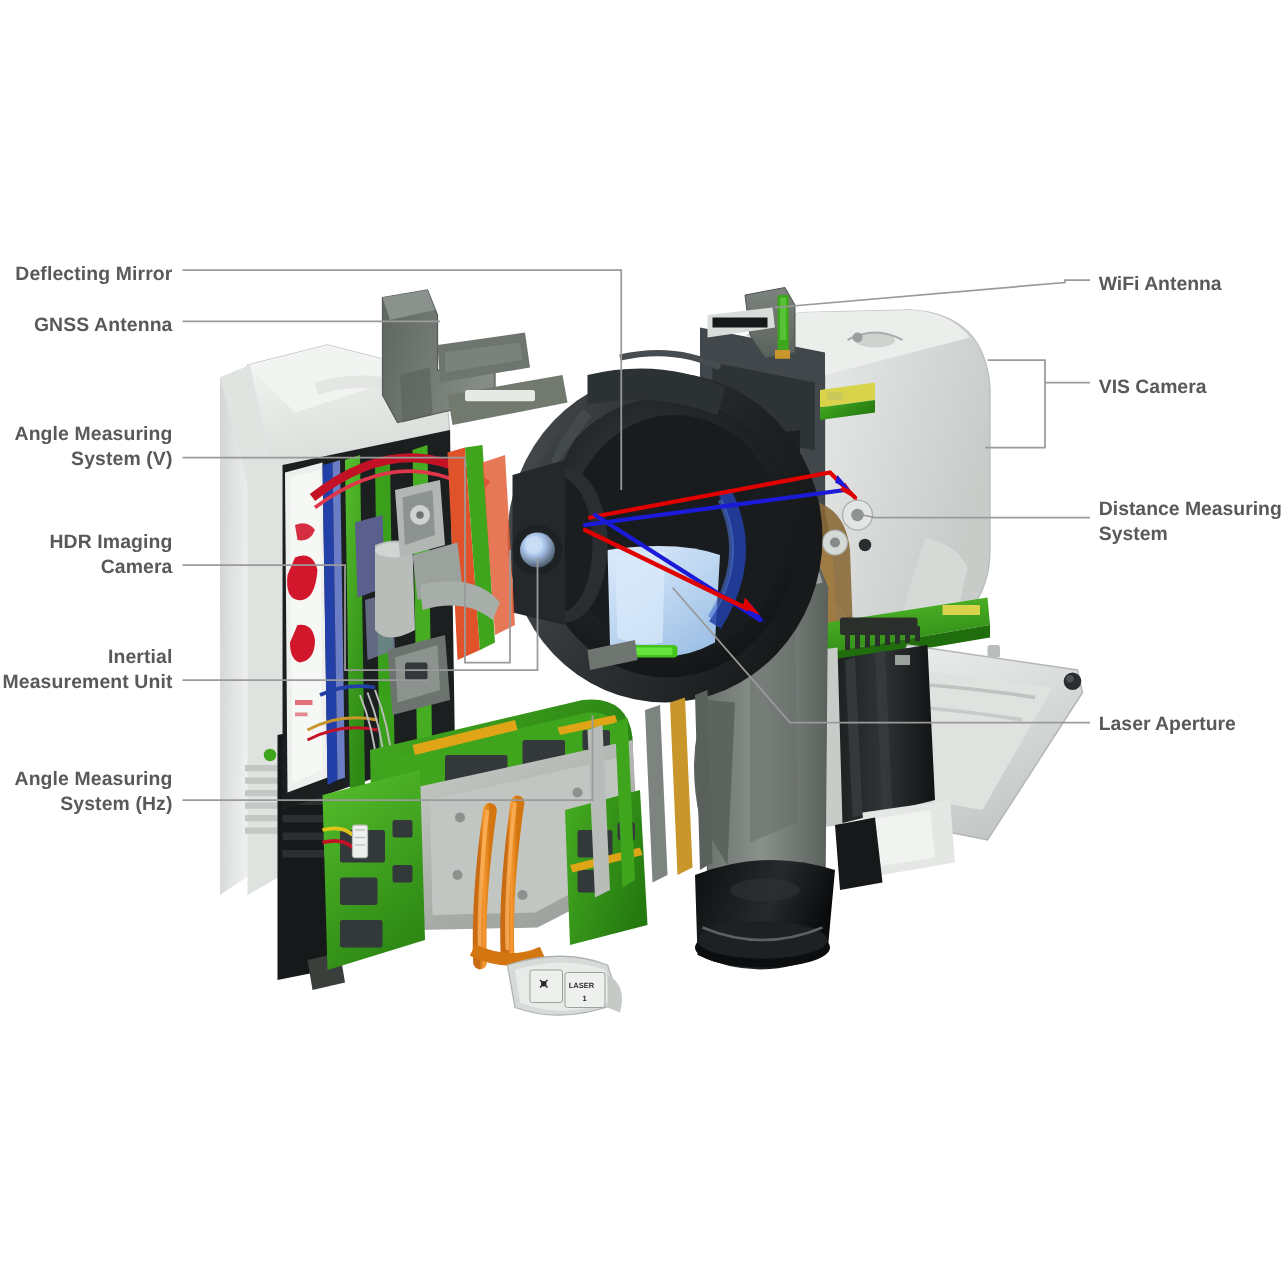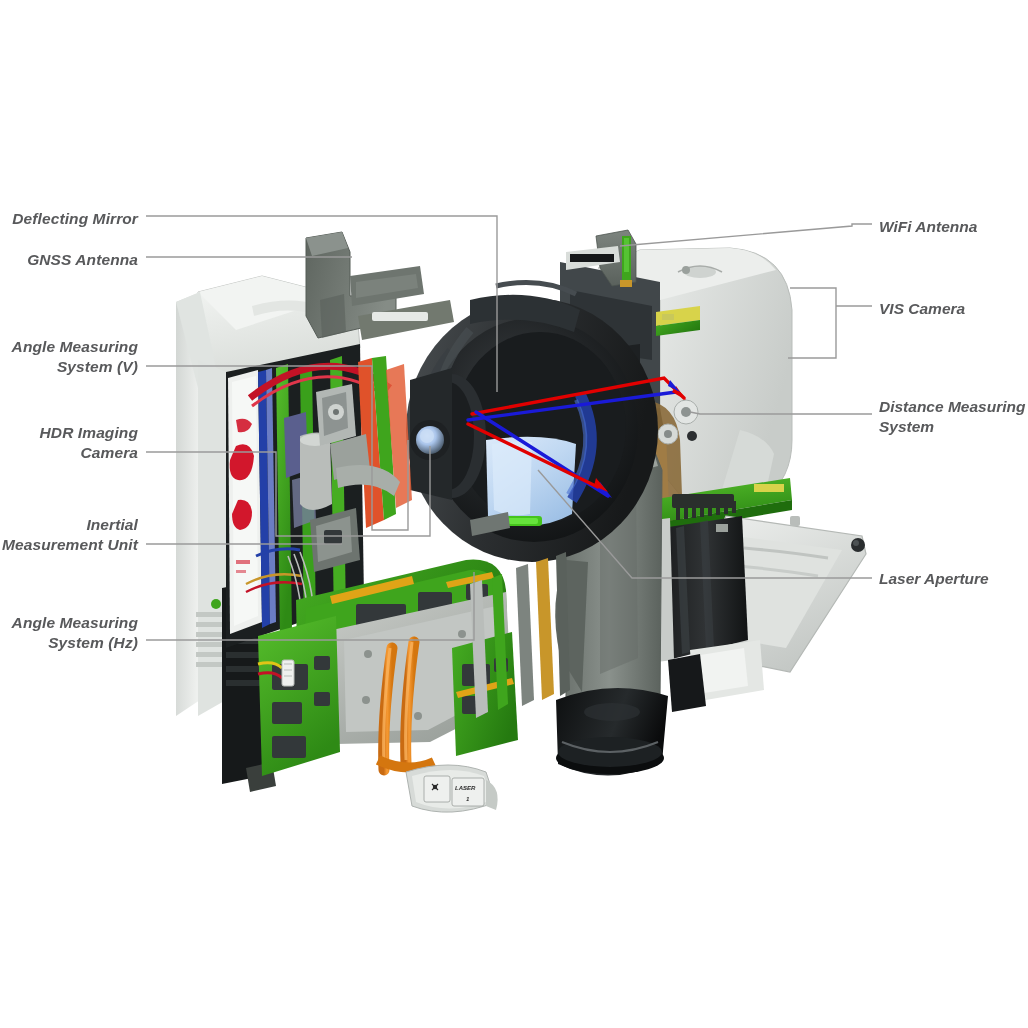--- a/index.html
+++ b/index.html
@@ -1,18 +1,18 @@
 <!DOCTYPE html>
 <html><head>
 <meta charset="utf-8">
 <style>
   html,body{margin:0;padding:0;background:#ffffff;}
   body{width:1028px;height:1028px;overflow:hidden;
        font-family:"Liberation Sans","DejaVu Sans",sans-serif;}
-  #stage{position:relative;width:1028px;height:1028px;background:#fff;font-style:italic;}
+  #stage{position:relative;width:1028px;height:1028px;background:#fff;}
   svg{display:block;}
   .lbl{font-family:"Liberation Sans","DejaVu Sans",sans-serif;
        font-size:15.5px;font-weight:700;fill:#58595b;letter-spacing:.1px;}
   .lbl2{font-family:"Liberation Sans","DejaVu Sans",sans-serif;
        font-size:15.5px;font-weight:700;fill:#58595b;}
   .leader{stroke:#9a9a9a;stroke-width:1.4;fill:none;}
   .micro{font-family:"Liberation Sans","DejaVu Sans",sans-serif;
        font-size:6px;font-weight:700;fill:#2a2a2a;}
 </style>
 </head>

